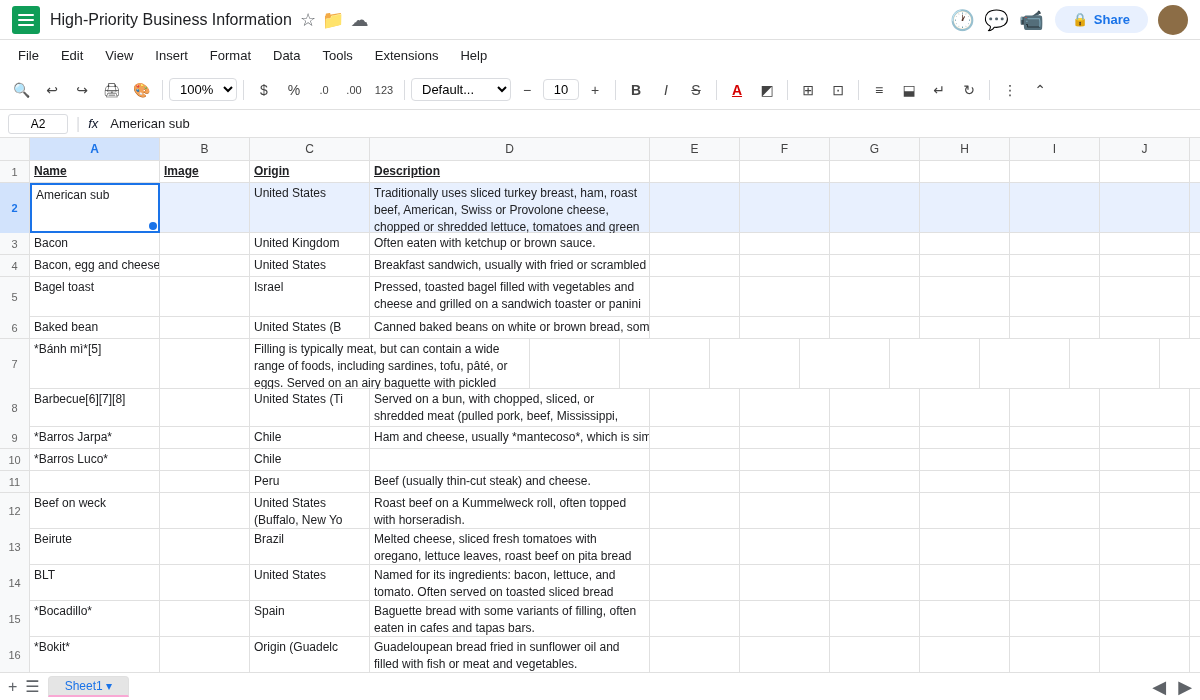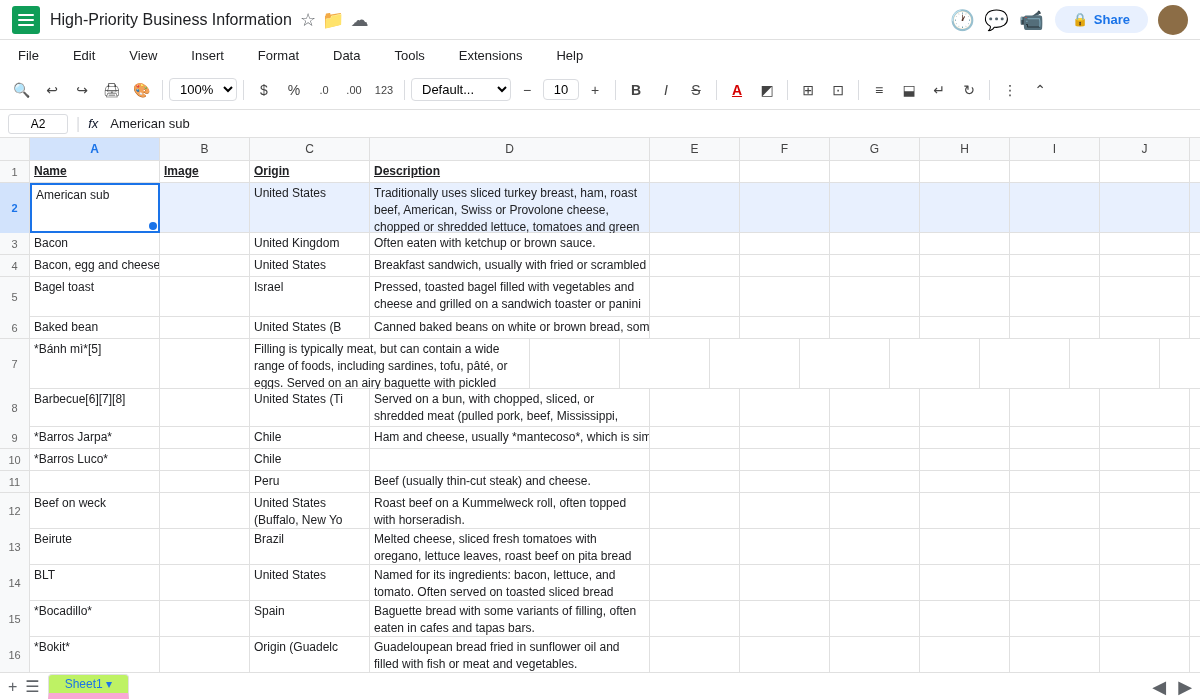--- a/index.html
+++ b/index.html
@@ -17,21 +17,21 @@
     .share-btn {
       background: #e8f0fe; color: #1a73e8; border: none; border-radius: 20px;
       padding: 6px 18px; font-size: 13px; font-weight: 600; cursor: pointer;
       display: flex; align-items: center; gap: 5px;
     }
     .avatar { width: 30px; height: 30px; border-radius: 50%; background: #8c6d46; }
 
     
     .menu-bar {
       display: flex; align-items: center; height: 30px; padding: 0 8px;
-      background: #fff; gap: 14px;
+      background: #fff; gap: 2px;
     }
     .menu-item { padding: 3px 10px; font-size: 13px; color: #202124; cursor: pointer; border-radius: 4px; }
 
     
     .toolbar {
       display: flex; align-items: center; height: 40px; padding: 0 8px;
       background: #fff; border-bottom: 1px solid #e0e0e0; gap: 2px;
     }
     .tb-btn {
       width: 28px; height: 28px; display: flex; align-items: center; justify-content: center;
@@ -113,21 +113,21 @@
     .bottom-bar {
       display: flex; align-items: center; height: 28px;
       border-top: 1px solid #e0e0e0; padding: 0 8px; background: #fff;
       gap: 8px;
     }
     .sheet-tab {
       padding: 2px 16px; font-size: 12px; color: #202124;
       border: 1px solid #e0e0e0; border-radius: 4px 4px 0 0;
       background: #fff; cursor: pointer; font-weight: 500;
     }
-    .sheet-tab.active { background: #bef264; border-bottom: 6px solid #f9a8d4; color: #1a73e8; }
+    .sheet-tab.active { background: #e5e5e5; border-bottom: 2px solid #f9a8d4; color: #1a73e8; }
     .add-sheet-btn { font-size: 16px; color: #5f6368; cursor: pointer; }
 
     
     ::-webkit-scrollbar { width: 8px; height: 8px; }
     ::-webkit-scrollbar-thumb { background: #bdc1c6; border-radius: 4px; }
     ::-webkit-scrollbar-track { background: #f1f3f4; }
   </style>
 </head>
 <body>
 

